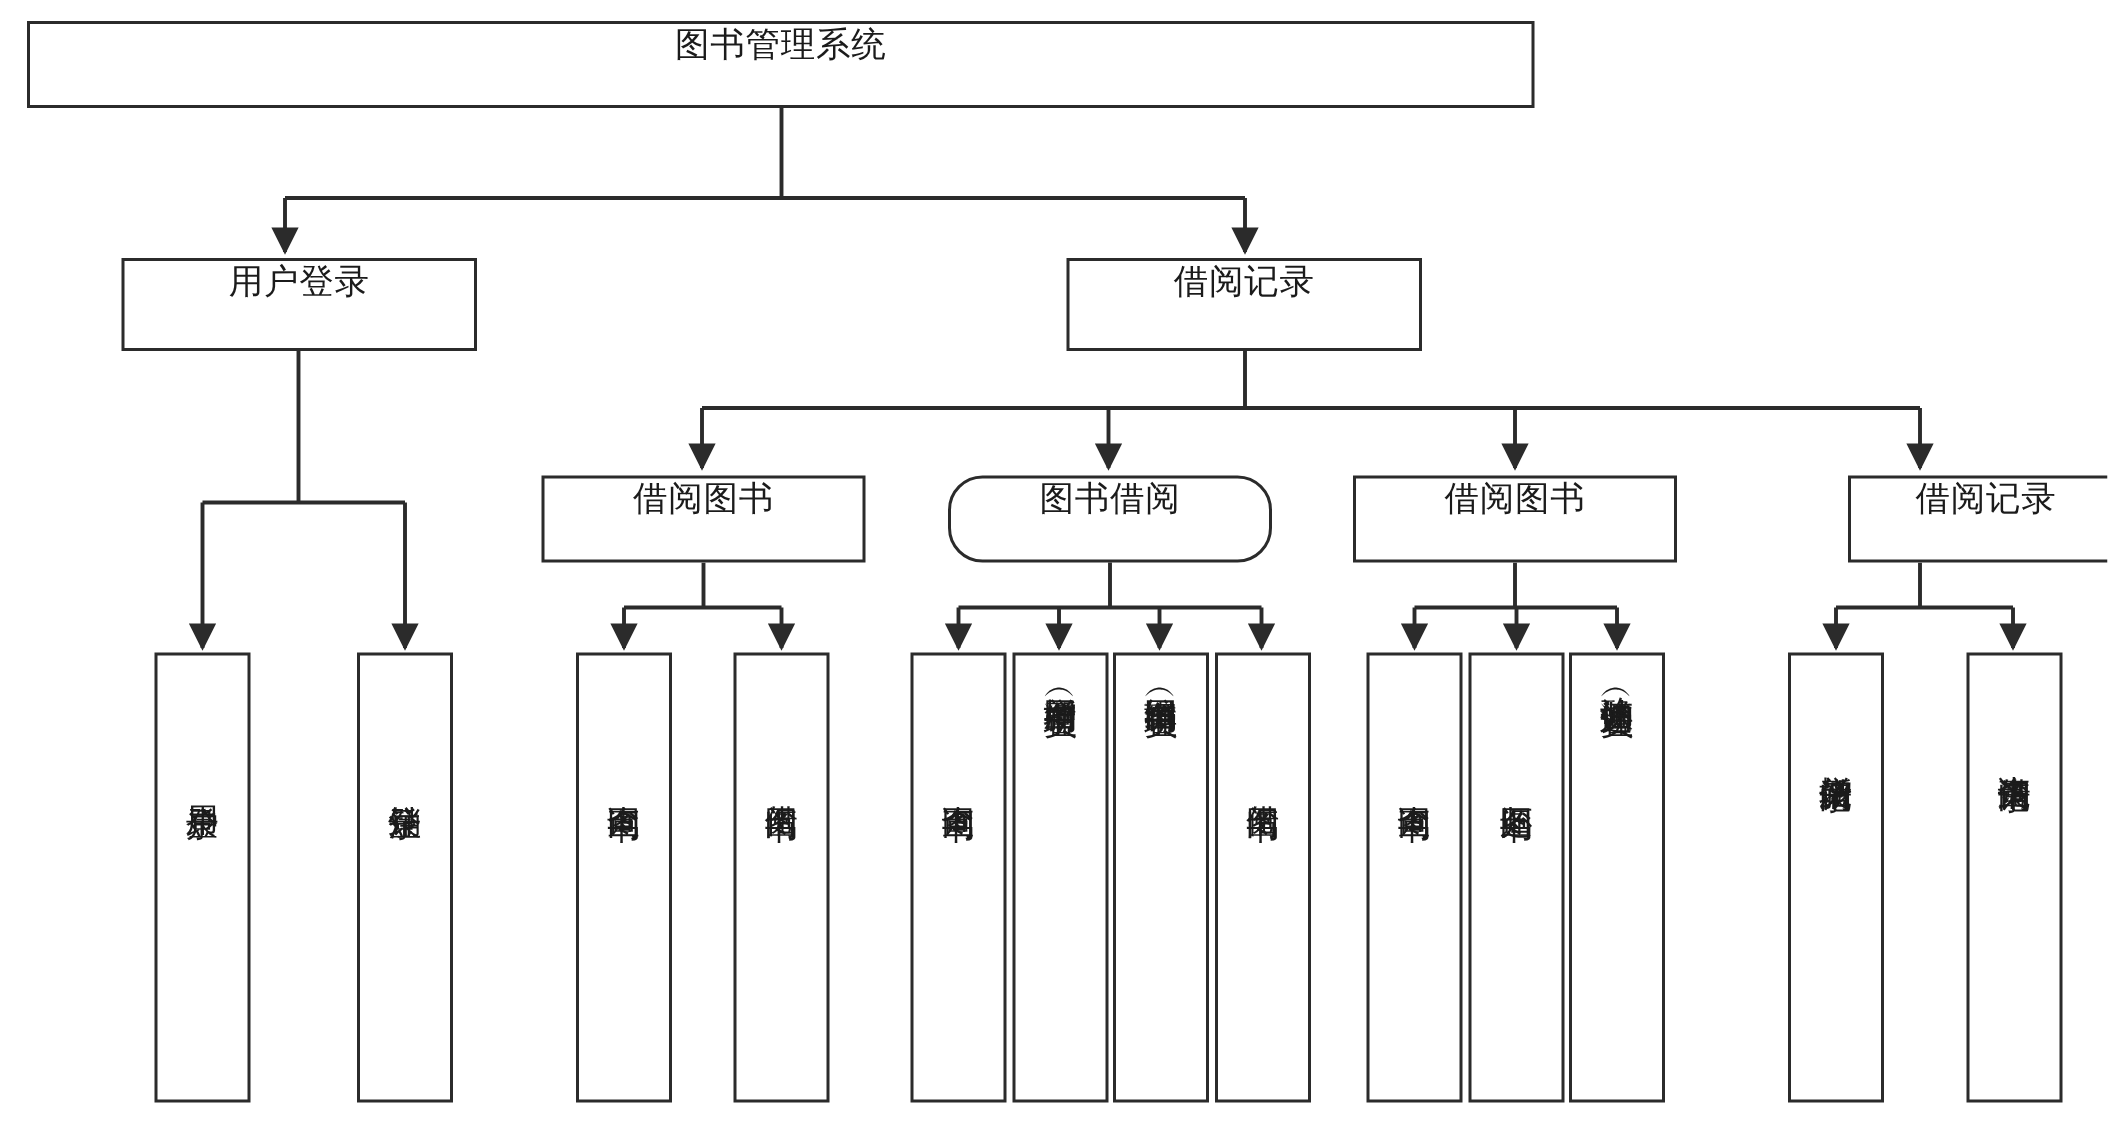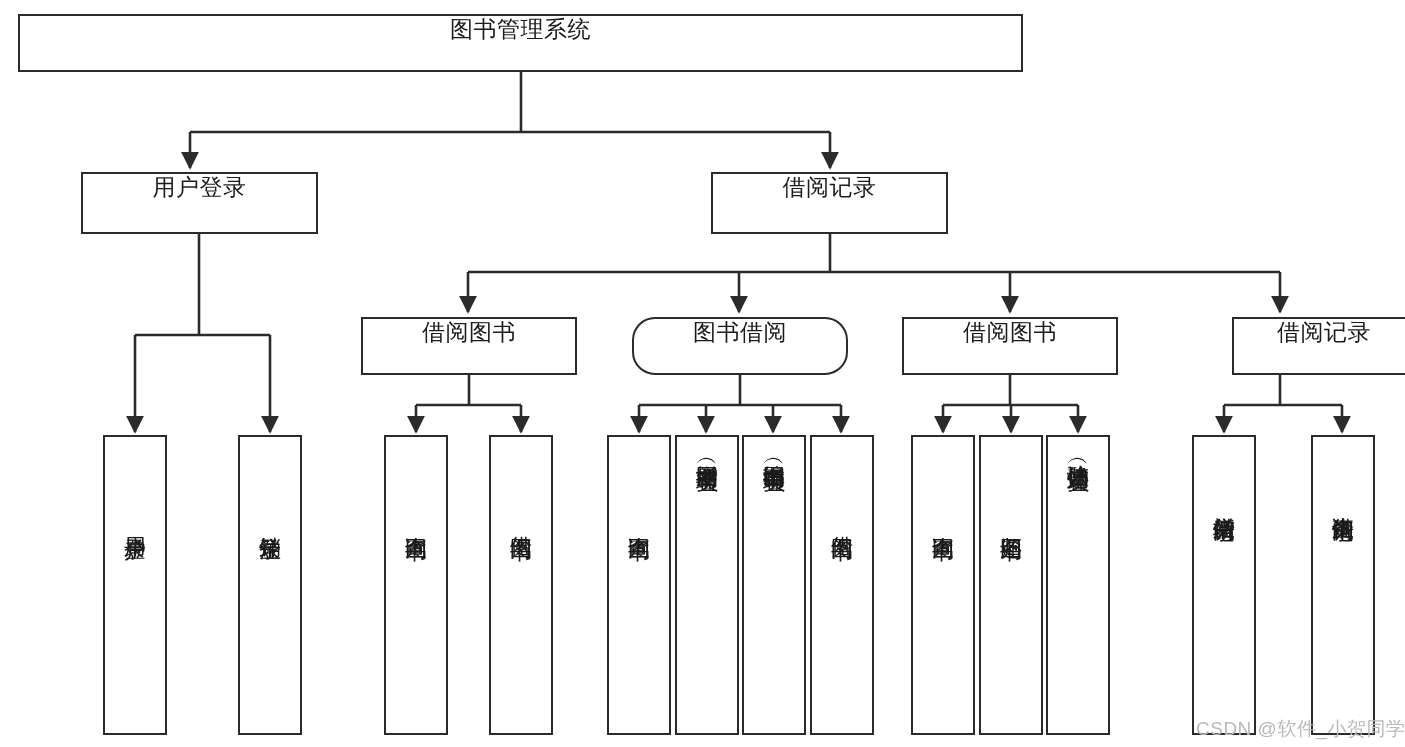--- a/index.html
+++ b/index.html
@@ -193,15 +193,14 @@
     <span class="label">确认归还（管理员）</span>
   </div>
 
   <div class="node vert midsm" style="left:1192px; top:435px; width:64px; height:300px;">
     <span class="label">新增借阅记录</span>
   </div>
   <div class="node vert midsm" style="left:1311px; top:435px; width:64px; height:300px;">
     <span class="label">查询借阅记录</span>
   </div>
 
-  <div class="watermark" style="left:1196px; top:716px;">CSDN @软件_小贺同学</div>
 
 </div>
 
 </body></html>

